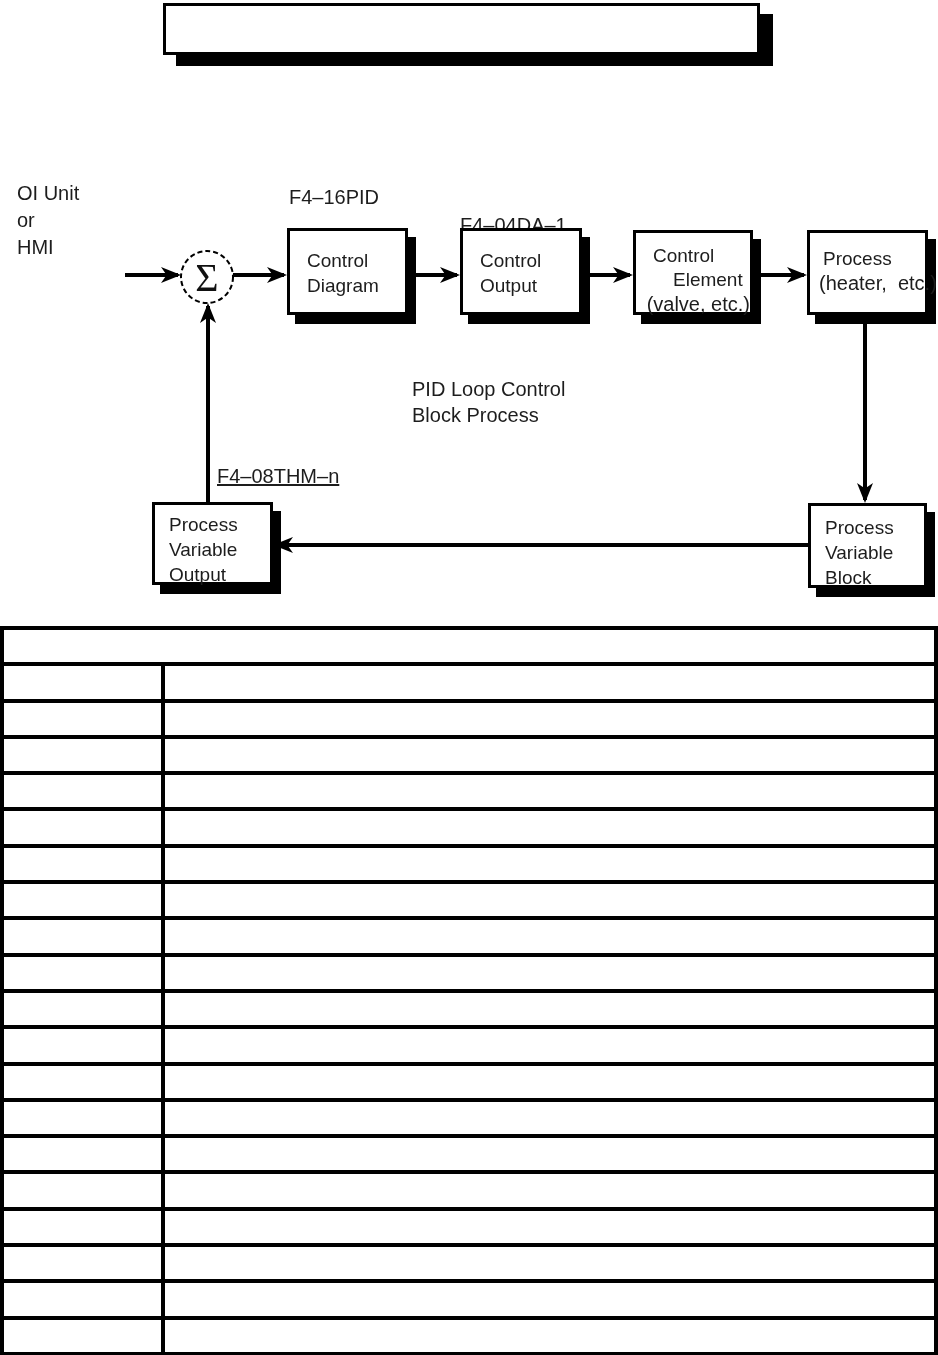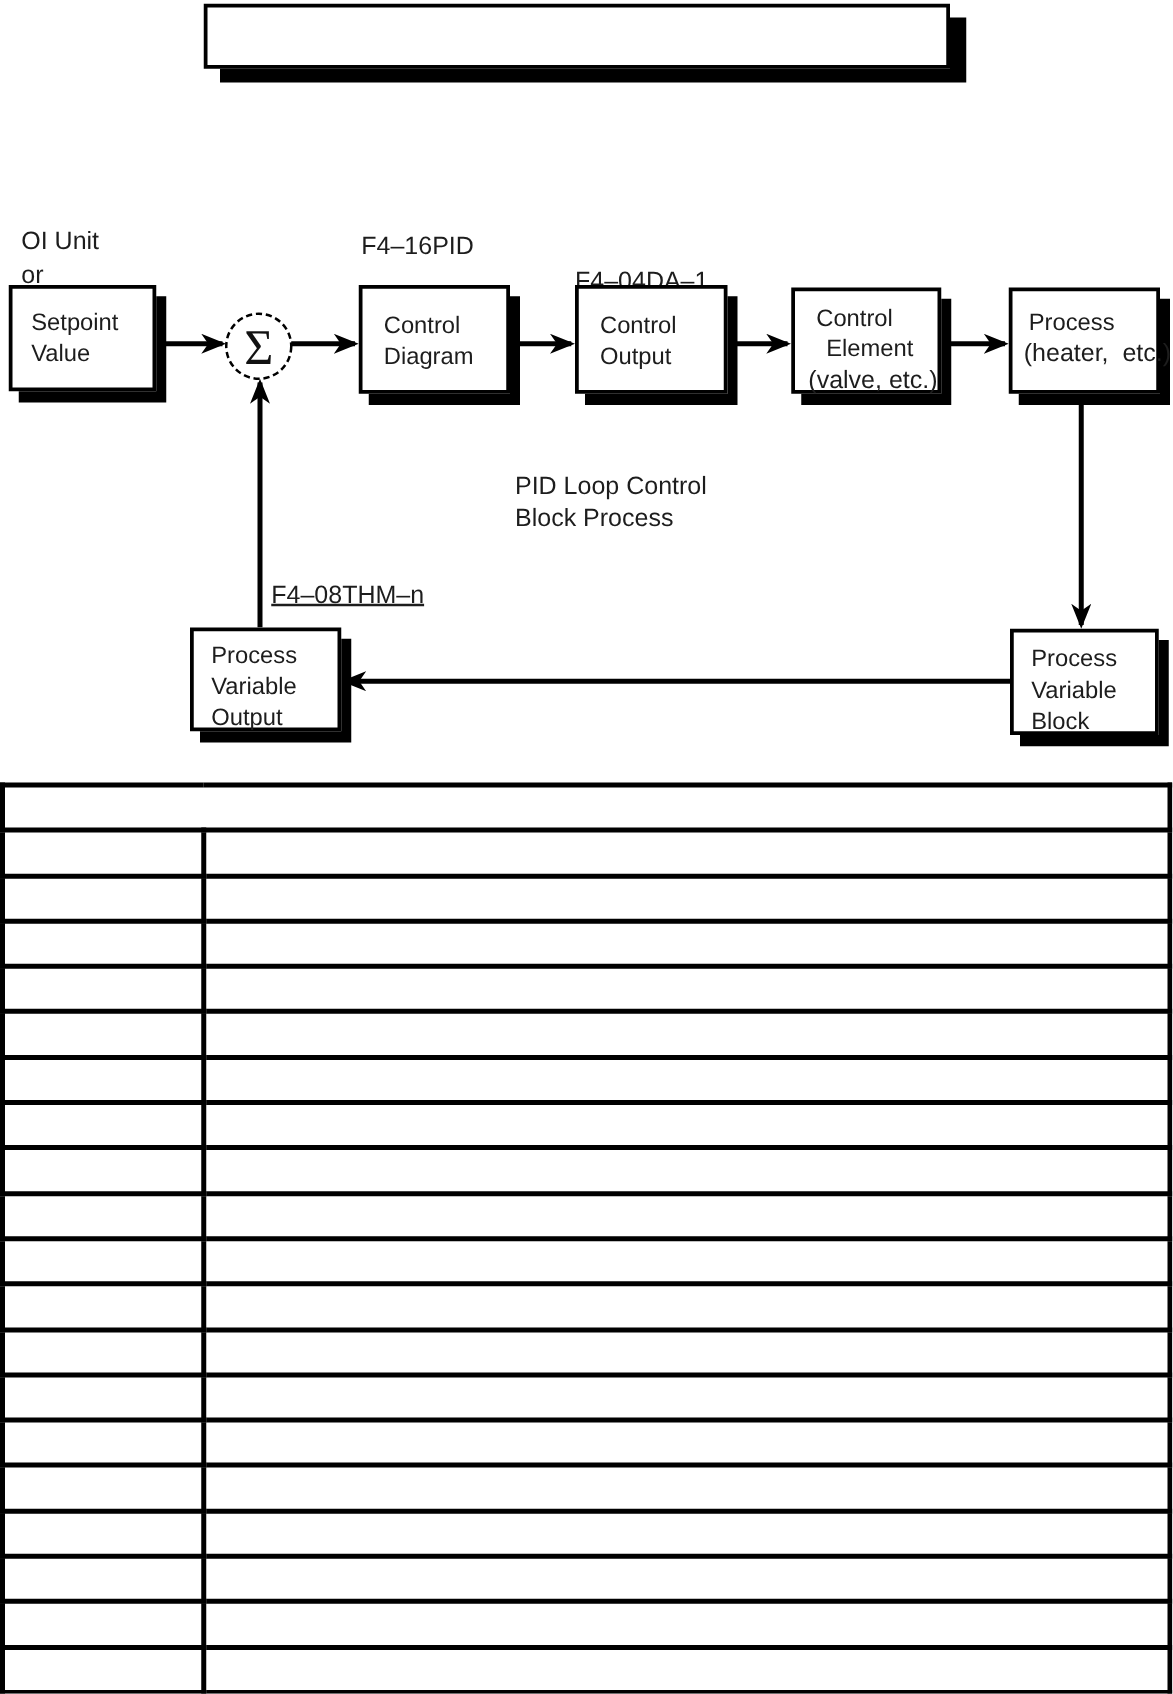--- a/index.html
+++ b/index.html
@@ -22,21 +22,21 @@
     border:3px solid #000; box-shadow:8px 9px 0 0 #000;
     font-size:19px; line-height:25px; z-index:2;
   }
   .dbox .ln { white-space:pre; }
   .small { font-size:20px; }
   #box-setpoint        { left:7px;   top:228px; width:118px; height:85px; padding:15px 0 0 15px; }
   #box-ctrl-equation   { left:287px; top:228px; width:121px; height:87px; padding:17px 0 0 17px; }
   #box-ctrl-output     { left:460px; top:228px; width:122px; height:87px; padding:17px 0 0 17px; }
   #box-ctrl-element    { left:633px; top:230px; width:120px; height:85px; padding:11px 0 0 0; line-height:24px; }
   #box-ctrl-element .l1 { padding-left:17px; }
-  #box-ctrl-element .l2 { padding-left:25px; }
+  #box-ctrl-element .l2 { padding-left:37px; }
   #box-ctrl-element .l3 { padding-left:9px;text-align:right; }
   #box-process         { left:807px; top:230px; width:121px; height:85px; padding:13px 0 0 0; line-height:25px; }
   #box-process .l1 { padding-left:13px; }
   #box-process .l2 { padding-left:9px; }
   #box-pv-input        { left:152px; top:502px; width:121px; height:83px; padding:7px 0 0 14px; }
   #box-pv-sensor       { left:808px; top:503px; width:119px; height:85px; padding:9px 0 0 14px; }
   
   .dlabel { position:absolute; font-size:20px; line-height:27px; z-index:2; white-space:nowrap; }
   #label-oi      { left:17px;  top:144px;margin-top:36px; }
   #label-f416pid { left:289px; top:184px; }
@@ -95,24 +95,20 @@
 
   <div id="label-f416pid" class="dlabel">F4–16PID</div>
   <div id="label-f404da" class="dlabel">F4–04DA–1</div>
   <div id="label-f408thm" class="dlabel">F4–08THM–n</div>
 
   <div id="diagram-caption" class="dlabel">
     <div class="ln">PID Loop Control</div>
     <div class="ln">Block Process</div>
   </div>
 
-  <div id="box-setpoint" class="dbox">
-    <div class="ln">Setpoint</div>
-    <div class="ln">Value</div>
-  </div>
 
   <div id="box-ctrl-equation" class="dbox">
     <div class="ln">Control</div>
     <div class="ln">Diagram</div>
   </div>
 
   <div id="box-ctrl-output" class="dbox">
     <div class="ln">Control</div>
     <div class="ln">Output</div>
   </div>

